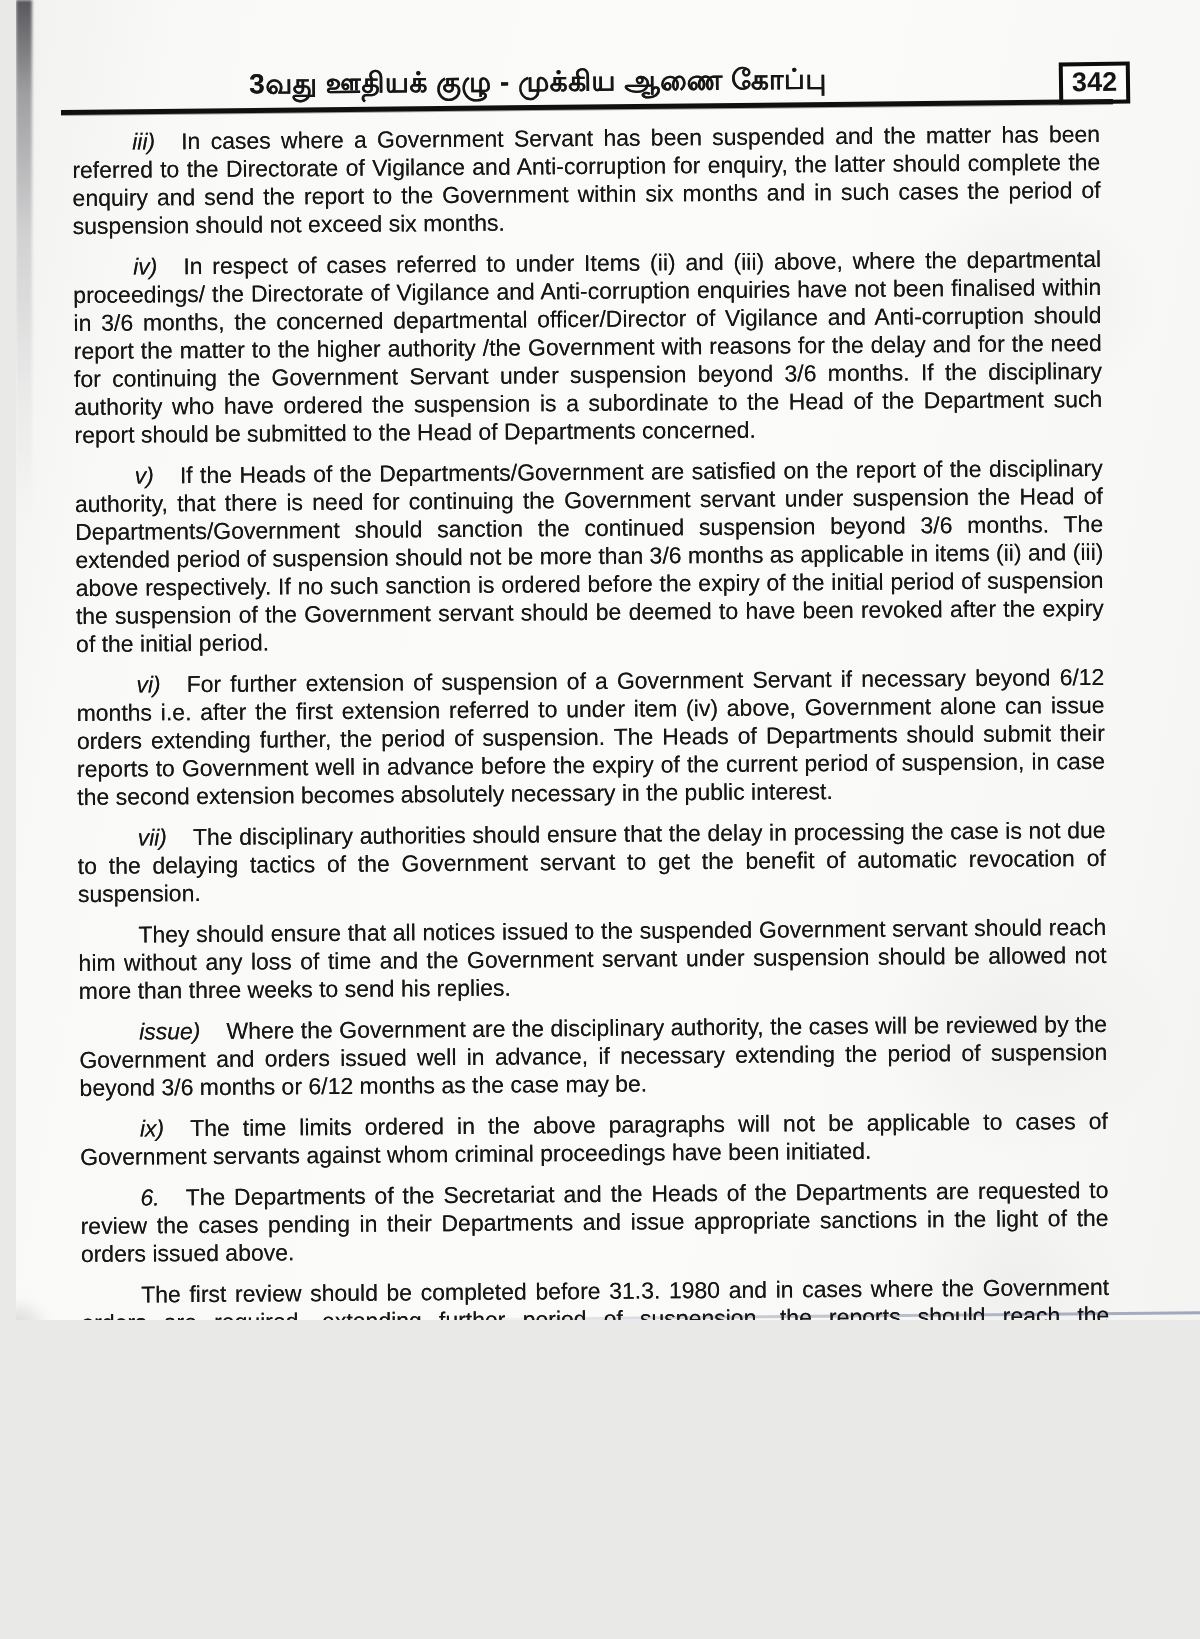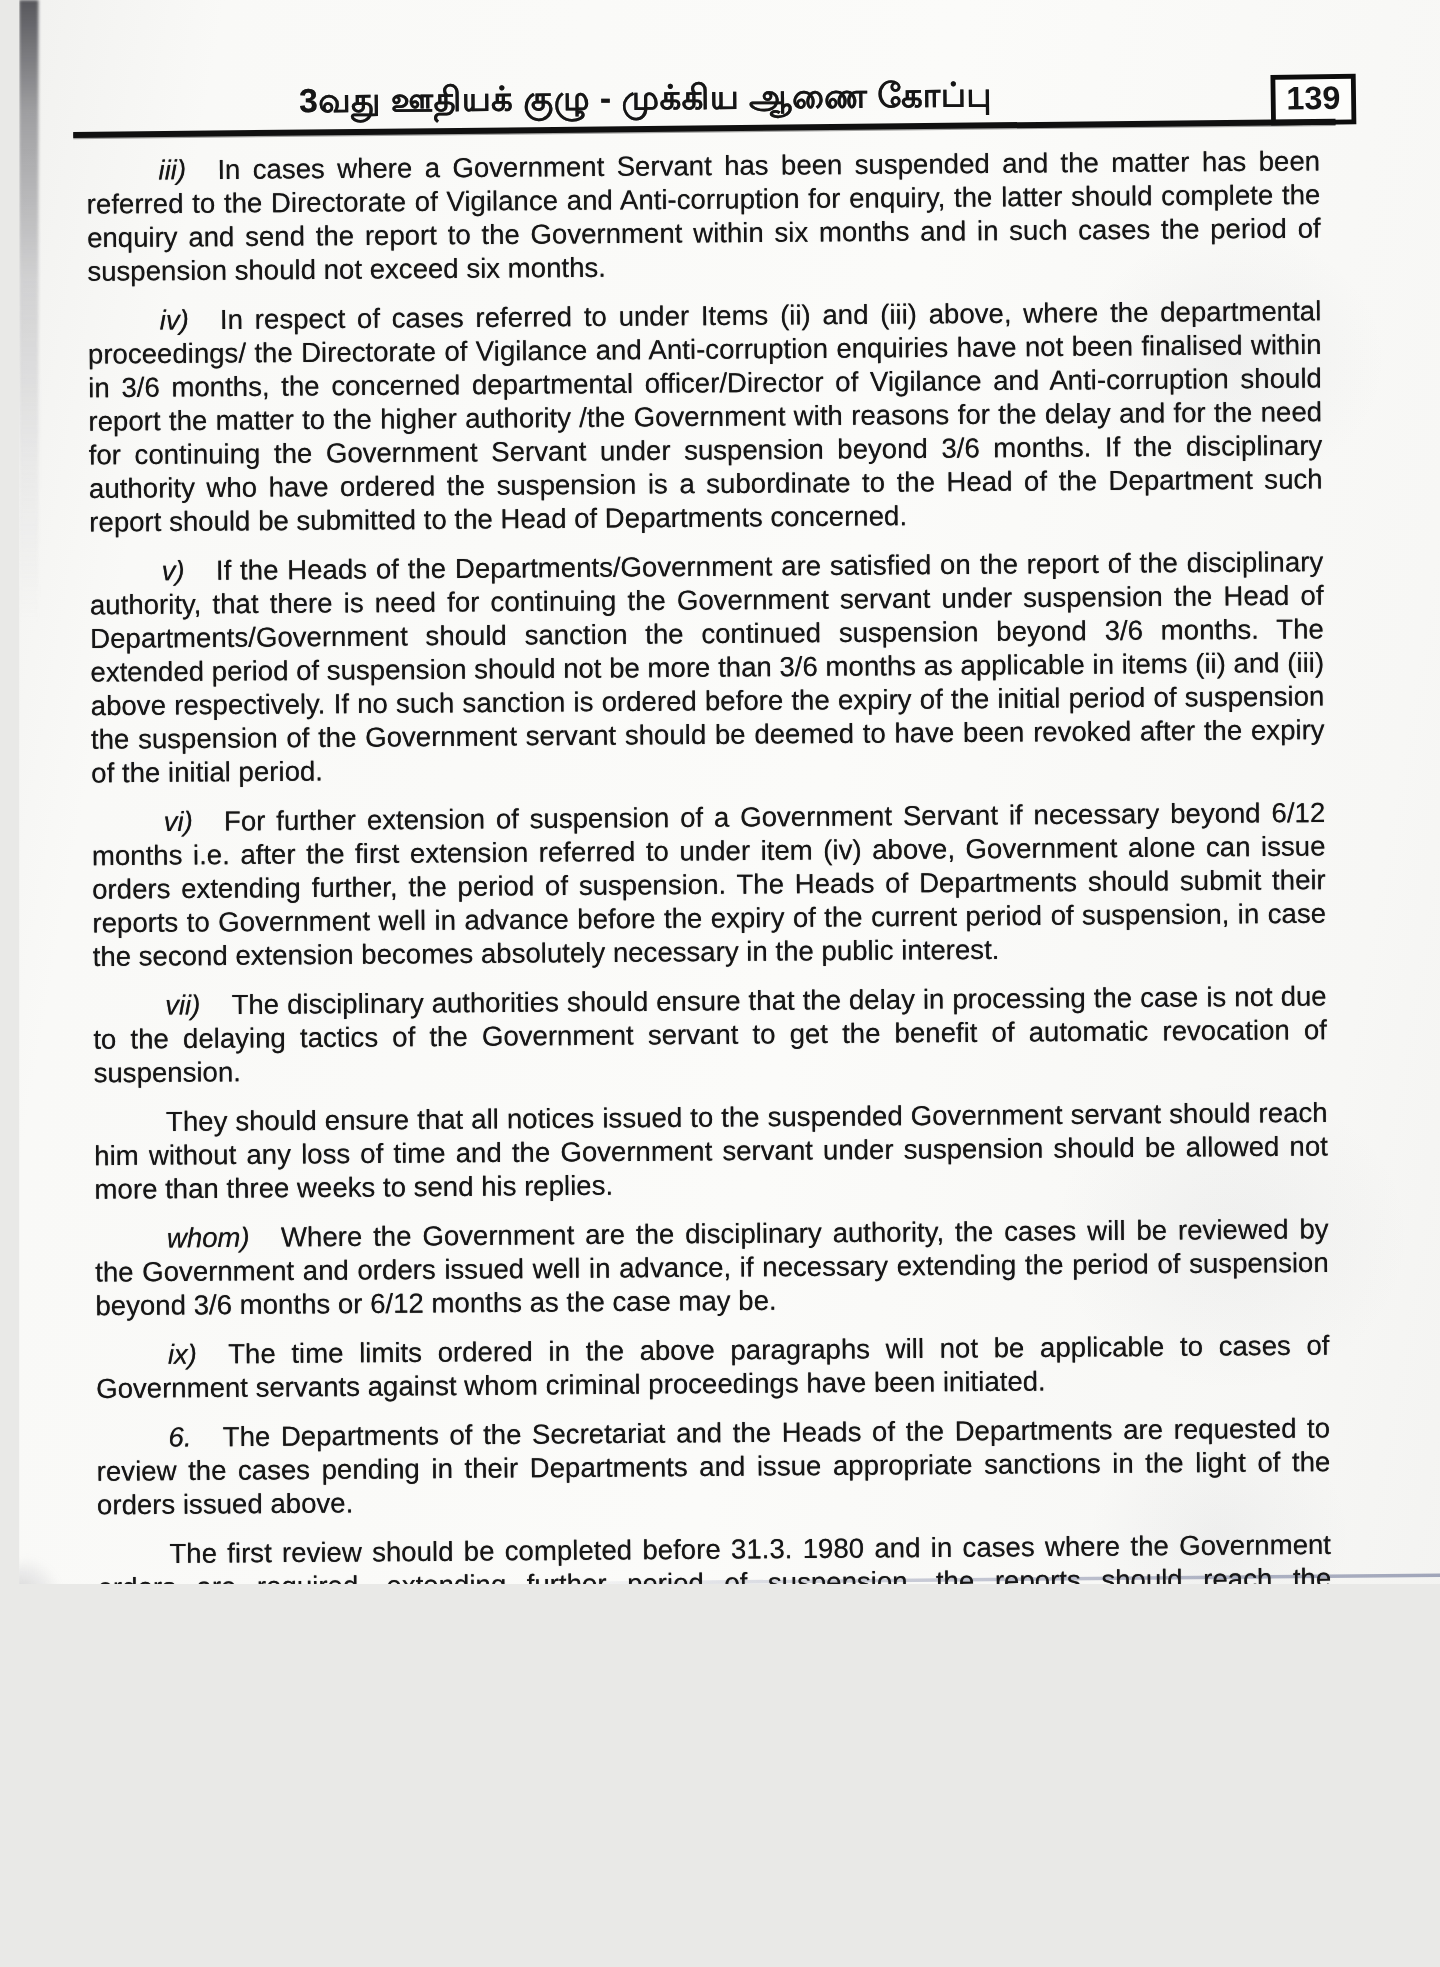--- a/index.html
+++ b/index.html
@@ -117,21 +117,21 @@
 
   <div class="edge-left-shadow"></div>
   <div class="ghost-smudge-1"></div>
   <div class="ghost-smudge-2"></div>
   <div class="ghost-smudge-3"></div>
   <div class="page-curl-halo"></div>
   <div class="page-curl-mark"></div>
   <div class="bottom-page-edge"></div>
 
   <div class="header-title">3வது ஊதியக் குழு - முக்கிய ஆணை கோப்பு</div>
-  <div class="page-number-badge">139</div>
+  <div class="page-number-badge">342</div>
   <div class="header-rule"></div>
 
   <div class="doc-body">
 
     <p class="para">
       <span class="marker">iii)</span><span>In cases where a Government Servant has been suspended and the matter has been referred to the Directorate of Vigilance and Anti-corruption for enquiry, the latter should complete the enquiry and send the report to the Government within six months and in such cases the period of suspension should not exceed six months.</span>
     </p>
 
     <p class="para">
       <span class="marker">iv)</span><span>In respect of cases referred to under Items (ii) and (iii) above, where the departmental proceedings/ the Directorate of Vigilance and Anti-corruption enquiries have not been finalised within in 3/6 months, the concerned departmental officer/Director of Vigilance and Anti-corruption should report the matter to the higher authority /the Government with reasons for the delay and for the need for continuing the Government Servant under suspension beyond 3/6 months. If the disciplinary authority who have ordered the suspension is a subordinate to the Head of the Department such report should be submitted to the Head of Departments concerned.</span>
@@ -147,21 +147,21 @@
 
     <p class="para">
       <span class="marker">vii)</span><span>The disciplinary authorities should ensure that the delay in processing the case is not due to the delaying tactics of the Government servant to get the benefit of automatic revocation of suspension.</span>
     </p>
 
     <p class="para">
       <span>They should ensure that all notices issued to the suspended Government servant should reach him without any loss of time and the Government servant under suspension should be allowed not more than three weeks to send his replies.</span>
     </p>
 
     <p class="para">
-      <span class="marker">whom)</span><span>Where the Government are the disciplinary authority, the cases will be reviewed by the Government and orders issued well in advance, if necessary extending the period of suspension beyond 3/6 months or 6/12 months as the case may be.</span>
+      <span class="marker">issue)</span><span>Where the Government are the disciplinary authority, the cases will be reviewed by the Government and orders issued well in advance, if necessary extending the period of suspension beyond 3/6 months or 6/12 months as the case may be.</span>
     </p>
 
     <p class="para">
       <span class="marker">ix)</span><span>The time limits ordered in the above paragraphs will not be applicable to cases of Government servants against whom criminal proceedings have been initiated.</span>
     </p>
 
     <p class="para">
       <span class="marker">6.</span><span>The Departments of the Secretariat and the Heads of the Departments are requested to review the cases pending in their Departments and issue appropriate sanctions in the light of the orders issued above.</span>
     </p>
 

